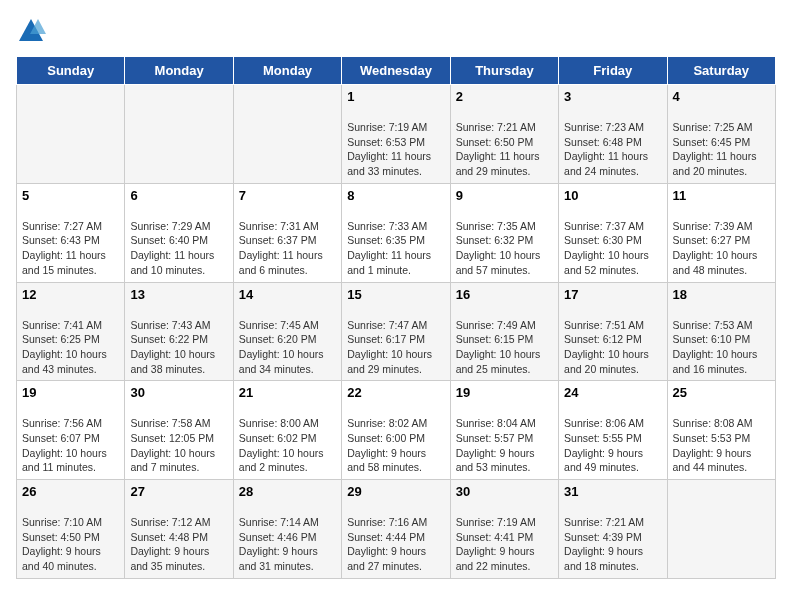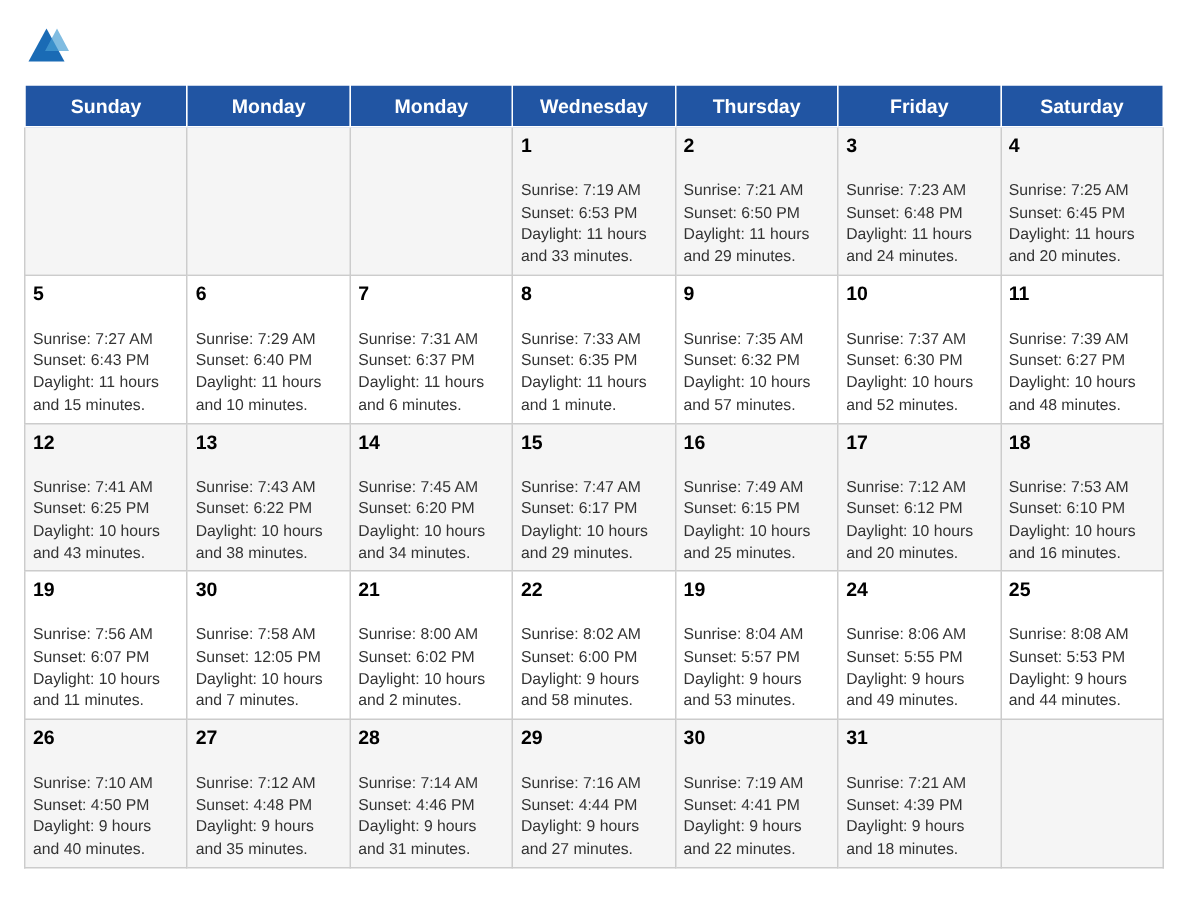--- a/index.html
+++ b/index.html
@@ -225,21 +225,21 @@
 Daylight: 10 hours and 29 minutes.</div>
         </td>
         <td>
           <span class="day-number">16</span>
           <div class="day-info">Sunrise: 7:49 AM
 Sunset: 6:15 PM
 Daylight: 10 hours and 25 minutes.</div>
         </td>
         <td>
           <span class="day-number">17</span>
-          <div class="day-info">Sunrise: 7:12 AM
+          <div class="day-info">Sunrise: 7:51 AM
 Sunset: 6:12 PM
 Daylight: 10 hours and 20 minutes.</div>
         </td>
         <td>
           <span class="day-number">18</span>
           <div class="day-info">Sunrise: 7:53 AM
 Sunset: 6:10 PM
 Daylight: 10 hours and 16 minutes.</div>
         </td>
       </tr>

